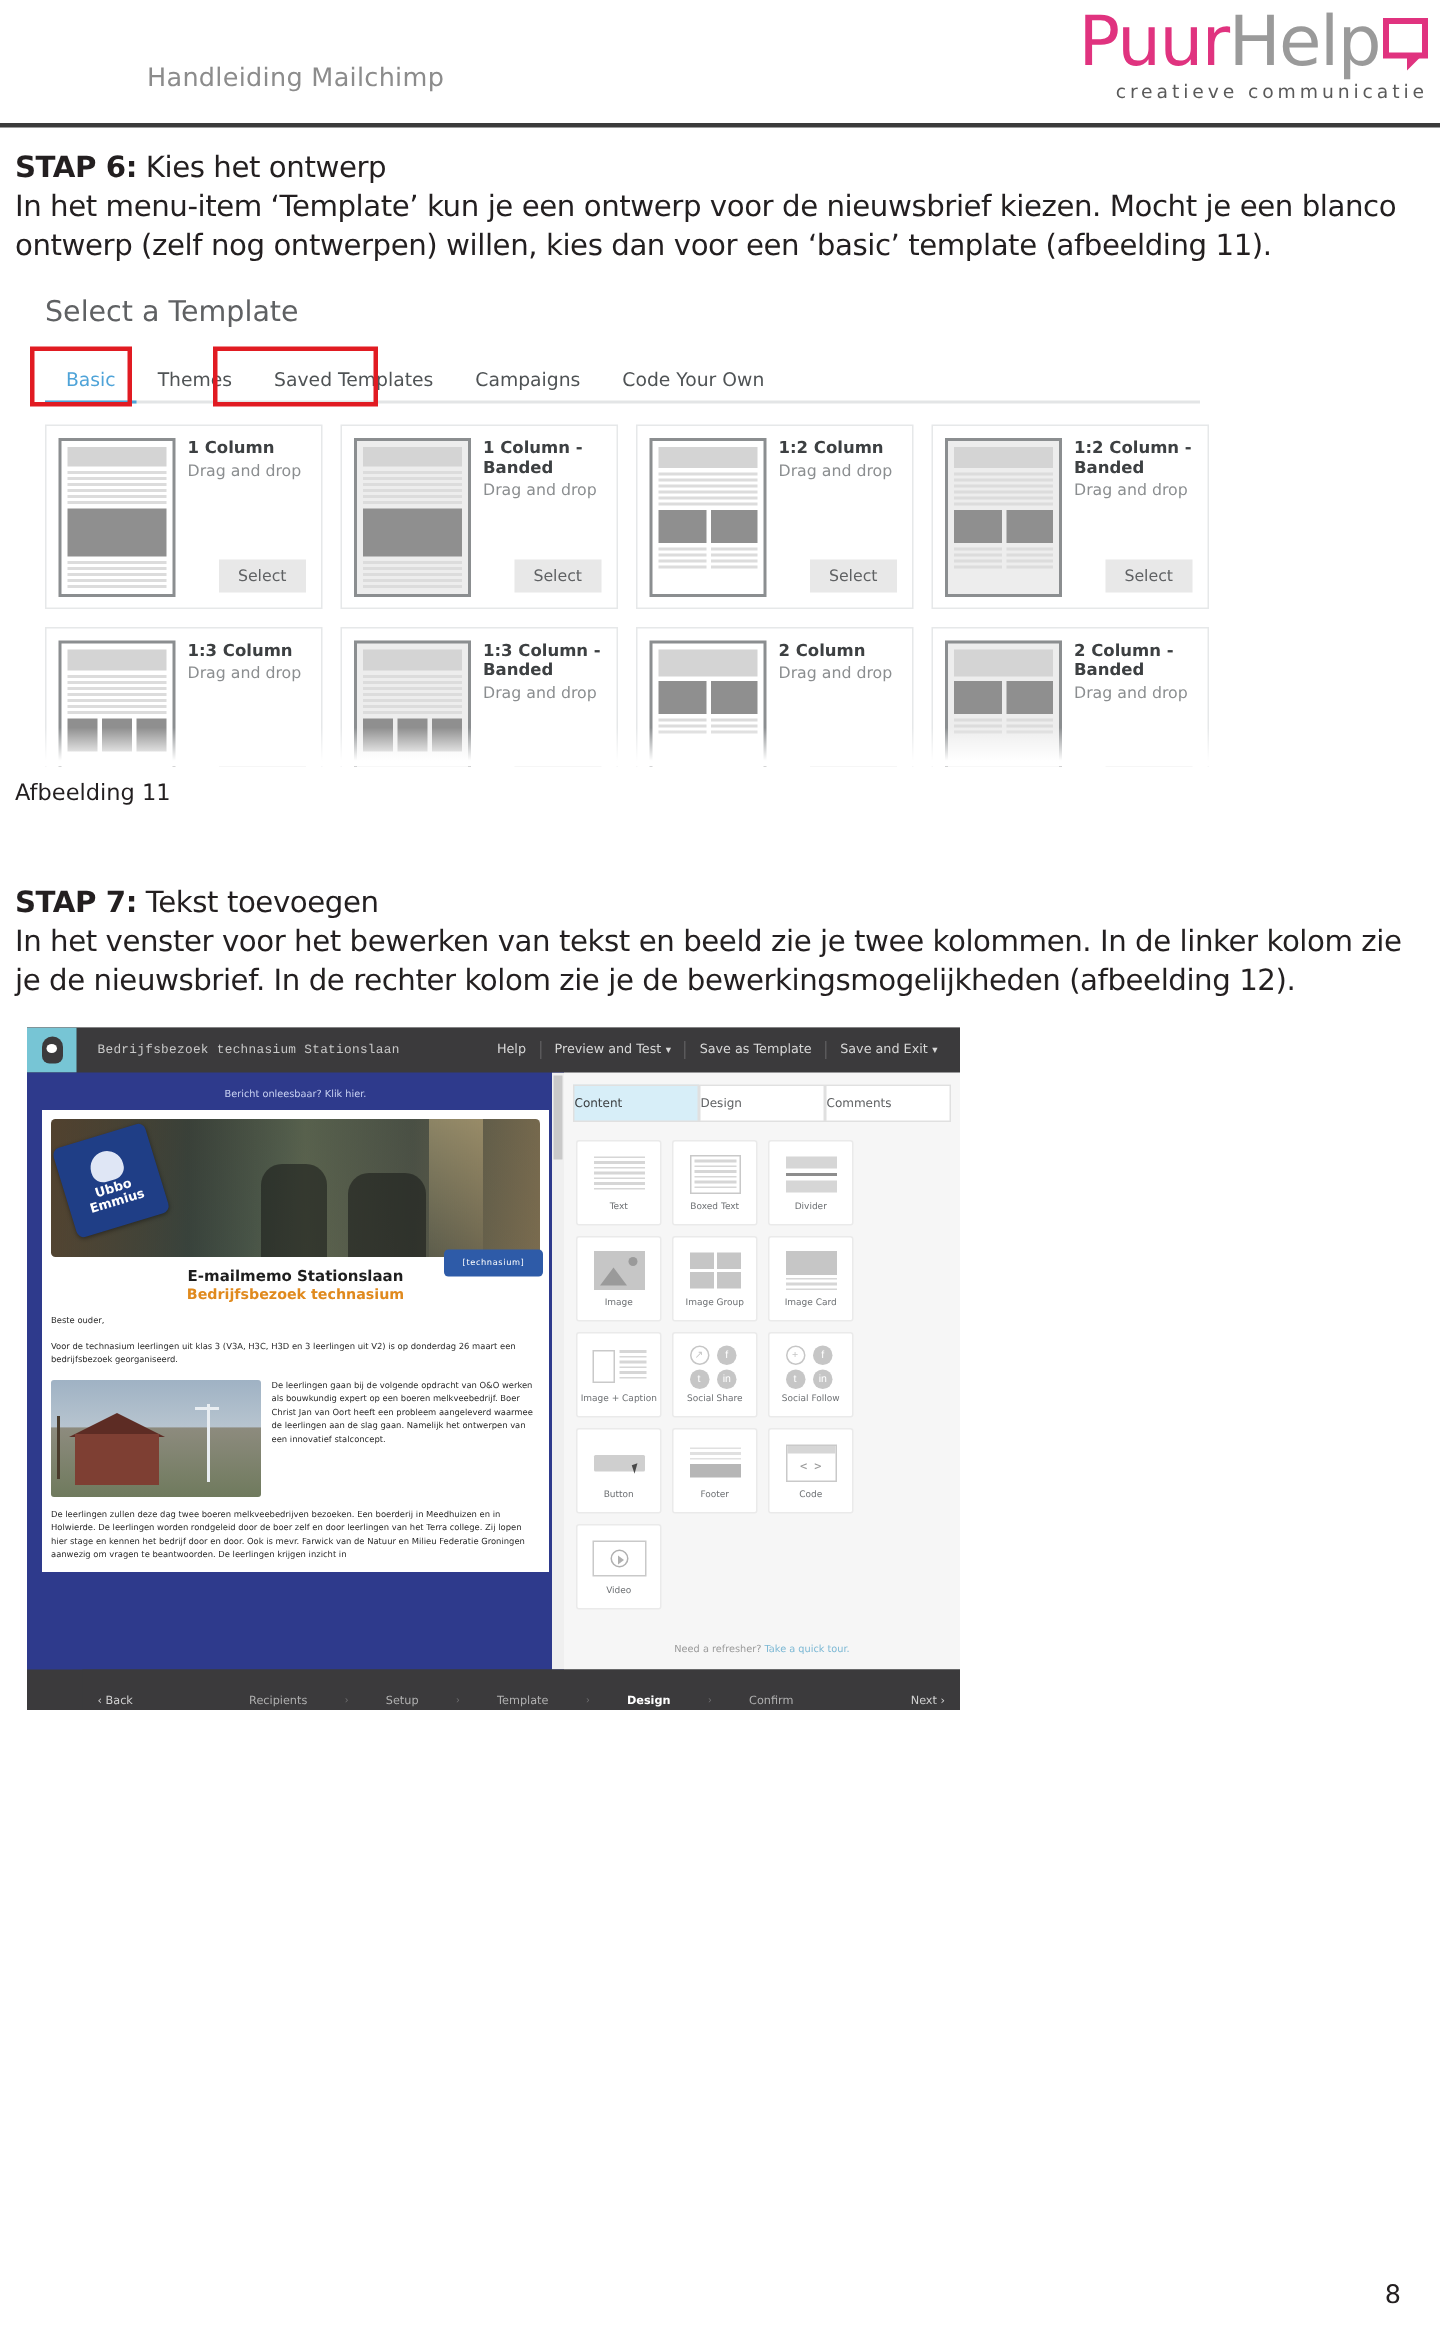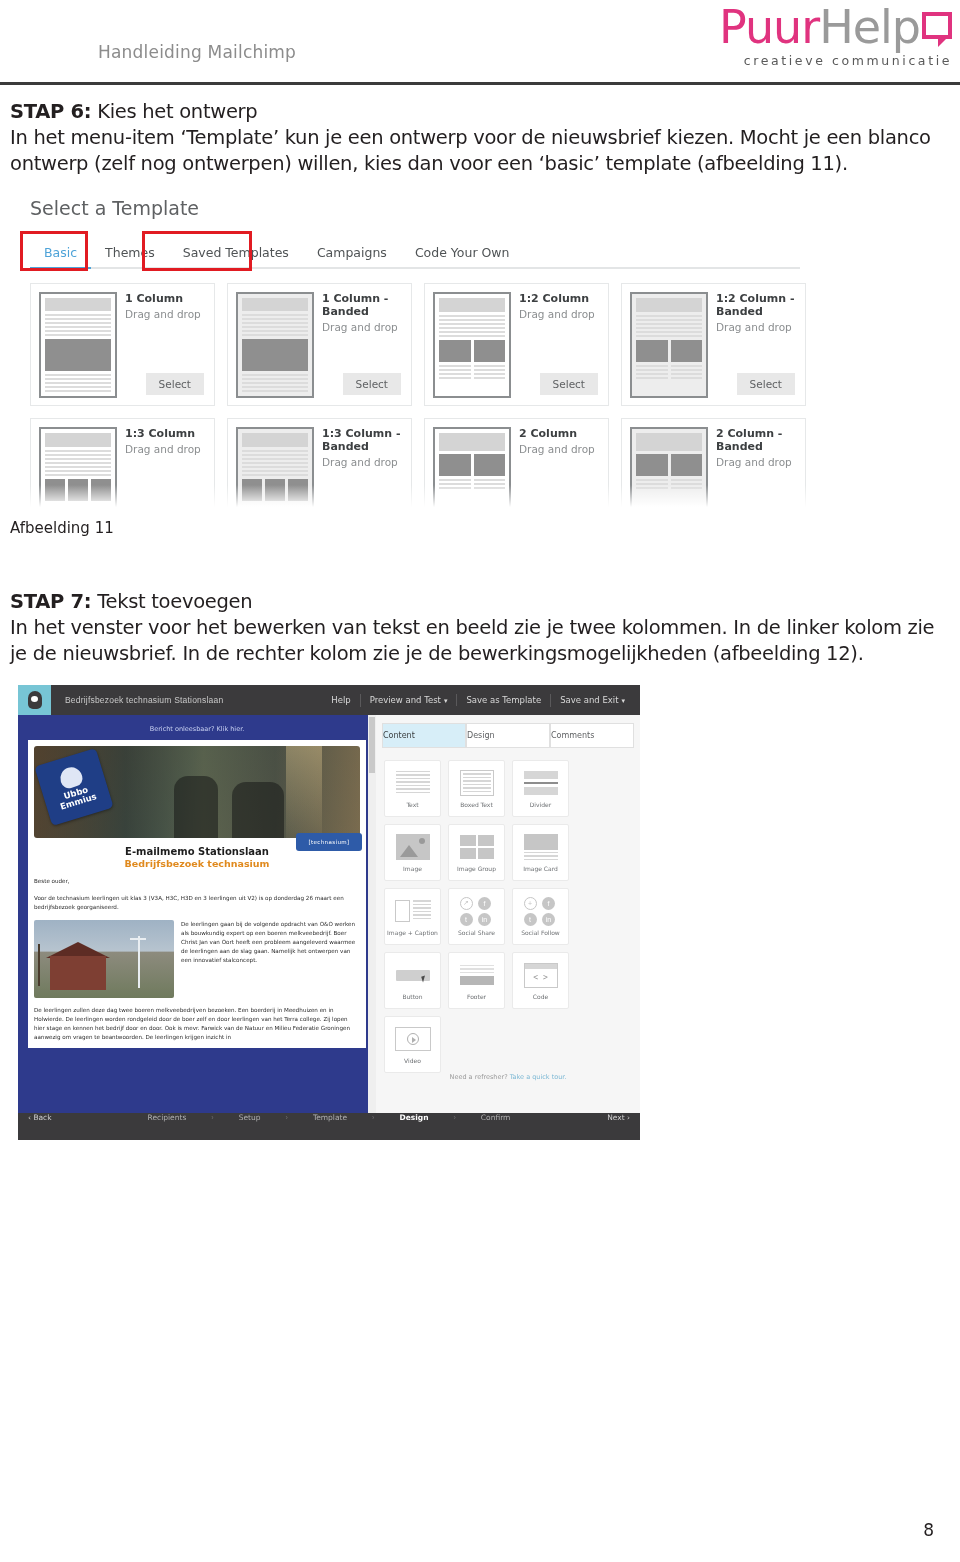--- a/index.html
+++ b/index.html
@@ -130,21 +130,21 @@
   .mc-logo .freddie {
     width: 14px; height: 18px; background: #3b3a3c; border-radius: 7px 7px 5px 5px;
     position: relative;
   }
   .mc-logo .freddie::after{
     content:""; position:absolute; left:3px; top:5px; width:7px; height:6px;
     background:#fff; border-radius:50%;
   }
   .mc-campaign {
     color: #c9c9c9; font-size: 8.5px; margin-left: 14px;
-    font-family: Liberation Sans, sans-serif; letter-spacing: .2px;
+    font-family: Liberation Mono, monospace; letter-spacing: .2px;
   }
   .mc-actions { margin-left: auto; display: flex; align-items: center; padding-right: 6px; }
   .mc-action {
     color: #d8d8d8; font-size: 8.5px; padding: 0 9px;
     font-family: "DejaVu Sans", sans-serif; white-space: nowrap;
     border-left: 1px solid #5a595b; line-height: 12px;
   }
   .mc-action:first-child { border-left: none; }
   .mc-caret { font-size: 7px; margin-left: 3px; }
 
@@ -274,27 +274,27 @@
   .g-code { width: 34px; height: 25px; border: 1px solid #c9c9c9; position: relative; }
   .g-code .bar { height: 5px; background: #d6d6d6; }
   .g-code .sym { position:absolute; left:0; right:0; top:9px; text-align:center;
     font-size:8px; color:#9a9a9a; font-family:"DejaVu Sans Mono", monospace; }
   .g-vid { width: 36px; height: 24px; border: 1px solid #c9c9c9; display:flex;
     align-items:center; justify-content:center; }
   .g-vid .play { width: 12px; height: 12px; border: 1px solid #b0b0b0; border-radius: 50%;
     position: relative; }
   .g-vid .play::after { content:""; position:absolute; left:4px; top:3px; width:0; height:0;
     border-left:4px solid #b0b0b0; border-top:3px solid transparent; border-bottom:3px solid transparent; }
-  .refresher { font-size: 6.5px; color: #9a9a9a; text-align: center; margin-top: 0;
+  .refresher { font-size: 6.5px; color: #9a9a9a; text-align: center; margin-top: 22px;
     font-family: "DejaVu Sans", sans-serif; }
   .refresher a { color: #7cb8d4; text-decoration: none; }
 
   .mc-bottom {
-    height: 41px; background: #3b3a3c; display: flex; 
-    padding: 0 10px; position: relative;
+    height: 41px; background: #3b3a3c; display: flex; align-items: center;
+    padding: 0 10px; position: relative; margin-left: 37px;
   }
   .mc-back, .mc-next { color: #d0d0d0; font-size: 7.5px; font-family: "DejaVu Sans", sans-serif; }
   .mc-next { margin-left: auto; }
   .mc-steps { position: absolute; left: 0; right: 0; display: flex; justify-content: center;
     gap: 18px; align-items: center; }
   .mc-step { color: #b0b0b0; font-size: 7.5px; font-family: "DejaVu Sans", sans-serif; padding: 0 7px; }
   .mc-step.current { color: #ffffff; font-weight: bold; }
   .mc-sep { color: #6f6e70; font-size: 7px; }
 
   .page-no {

